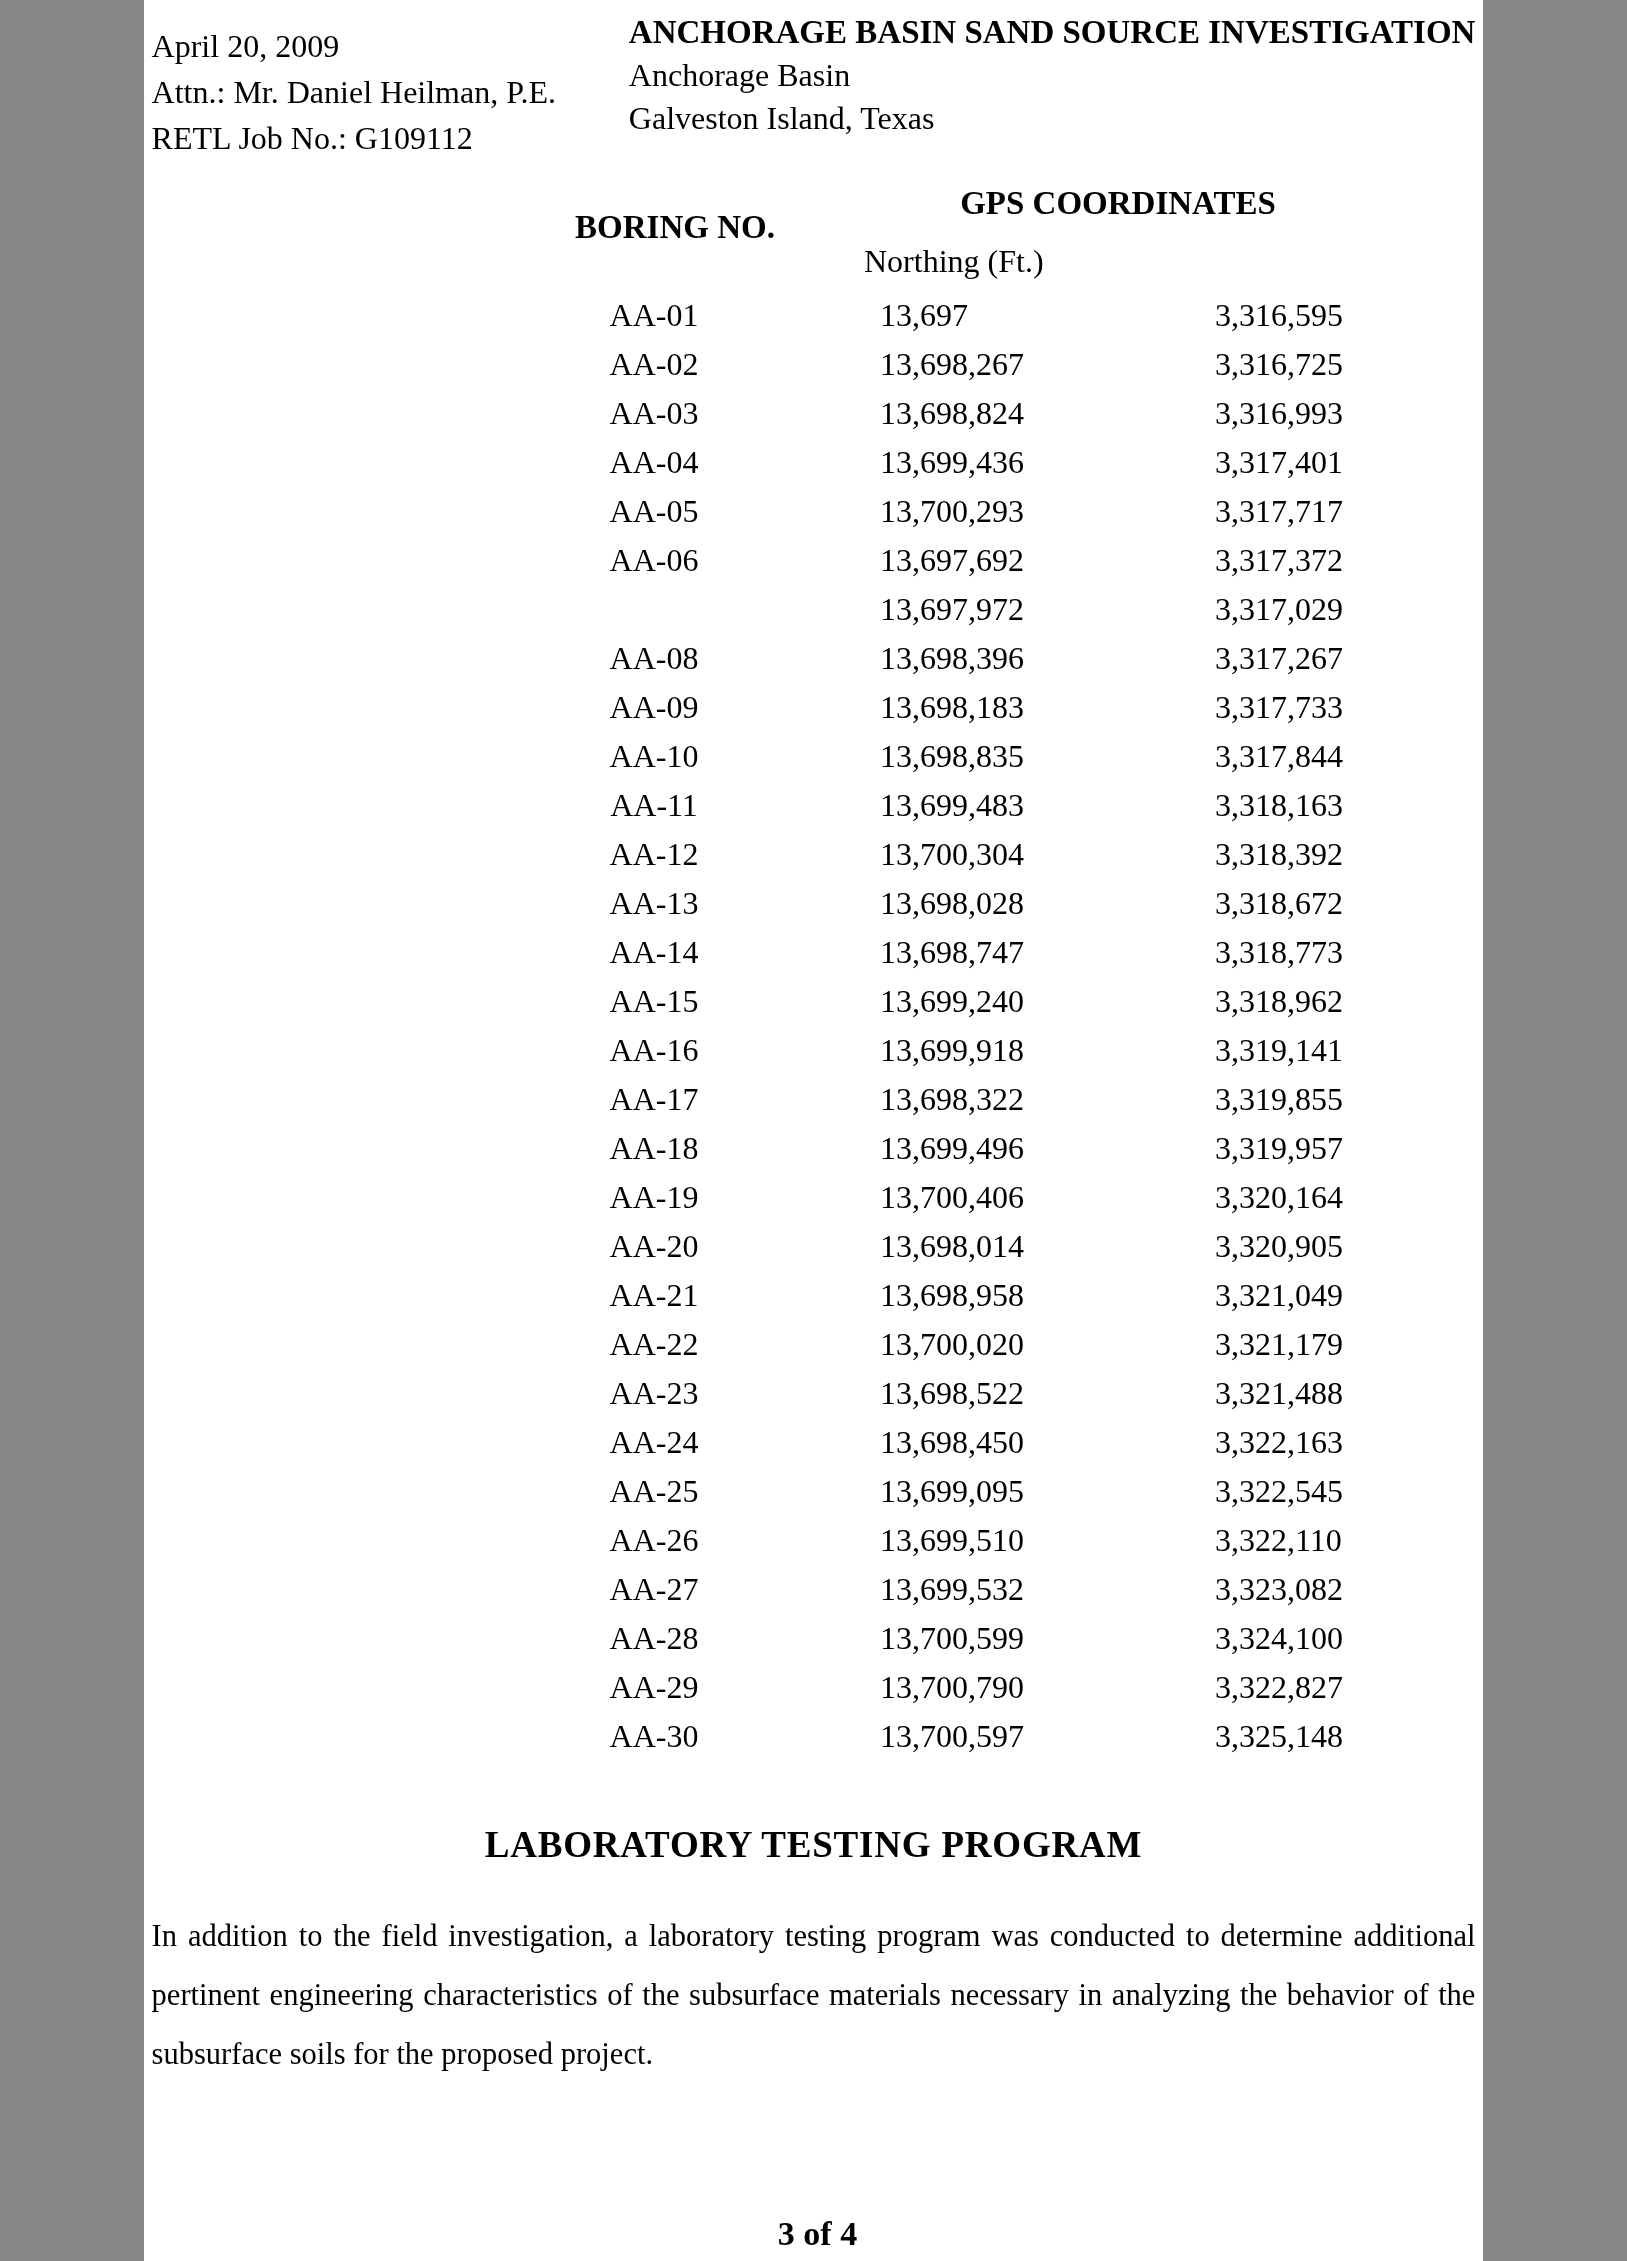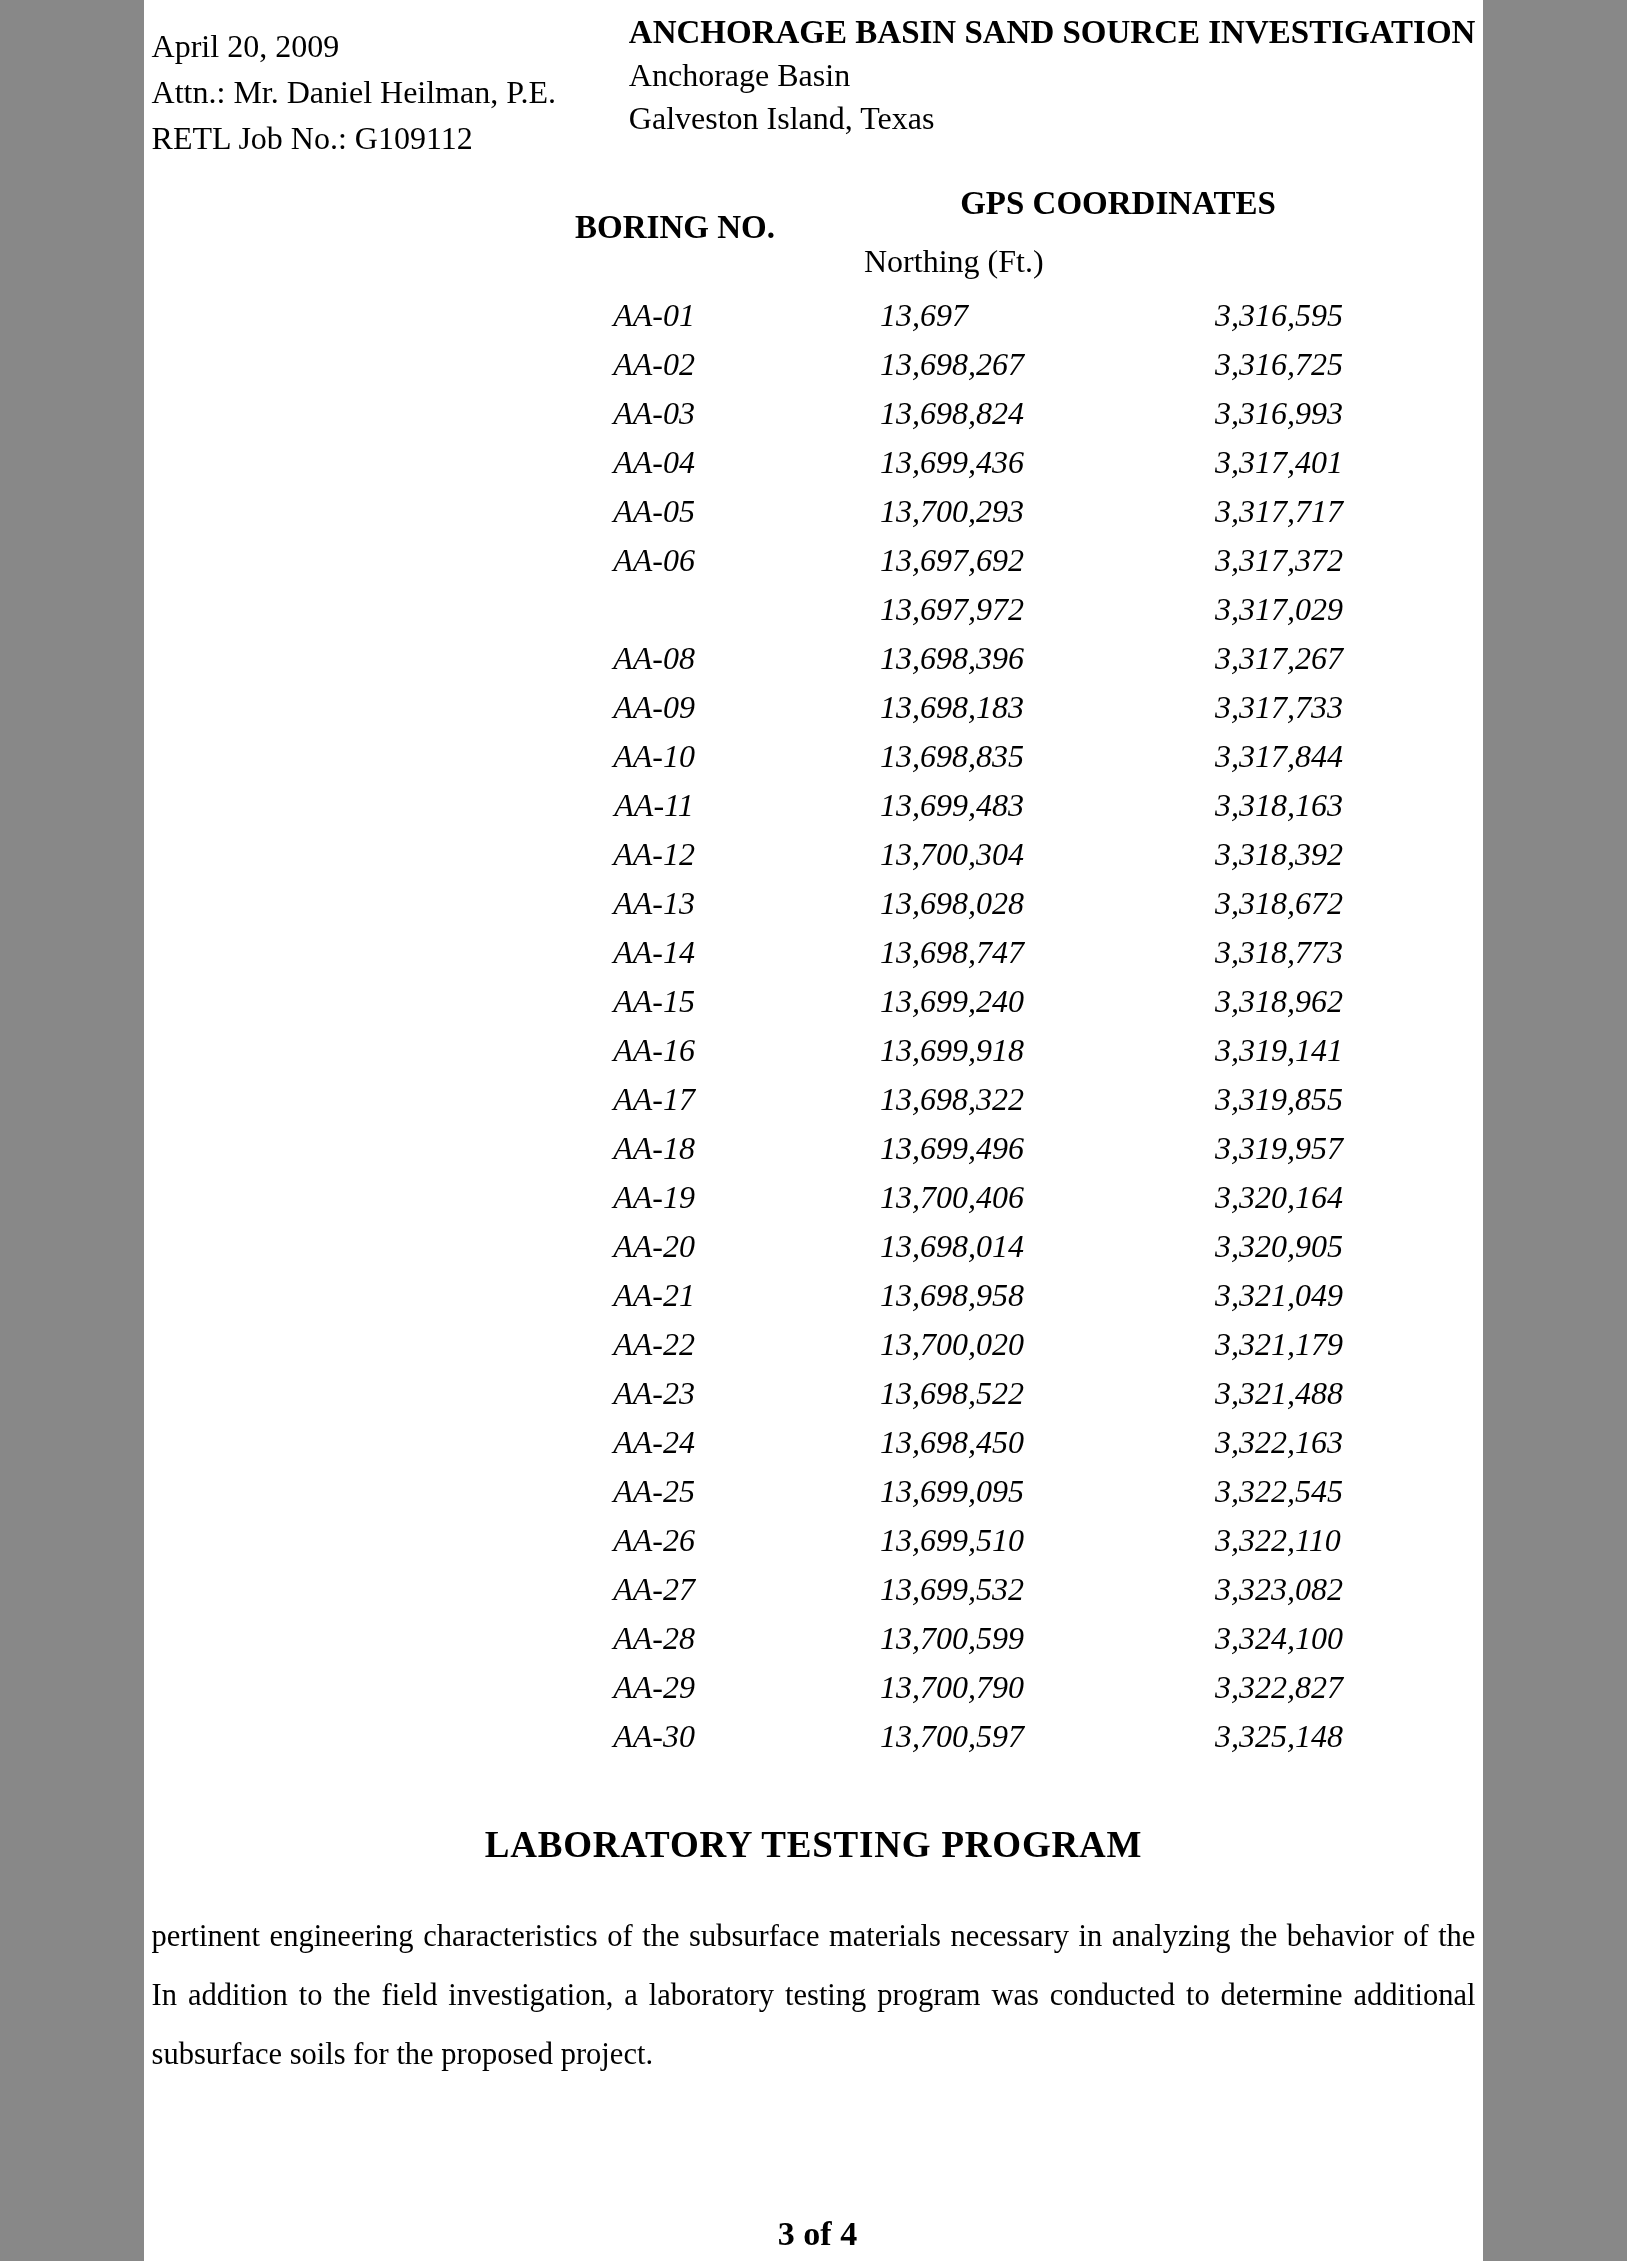--- a/index.html
+++ b/index.html
@@ -56,21 +56,21 @@
     font-weight: bold;
     font-size: 33px;
     white-space: nowrap;
   }
   .northing-header {
     position: absolute;
     left: 692px; top: 78px;
     font-size: 32px;
     white-space: nowrap;
   }
-  .table-rows { position: relative; font-style: italic; }
+  .table-rows { position: relative; }
   .trow { position: relative; height: 49px; }
   .trow .cell { position: absolute; top: 50%; transform: translateY(-50%); font-size: 32px; white-space: nowrap; }
   .cell.boring { left: 510px; transform: translate(-50%, -50%); }
   .cell.northing { left: 736px; }
   .cell.easting { left: 1071px; }
   
   .section-title {
     margin: 62px 0 0 0;
     text-align: center;
     font-weight: bold;
@@ -302,21 +302,21 @@
       <span class="cell boring">AA-30</span>
       <span class="cell northing">13,700,597</span>
       <span class="cell easting">3,325,148</span>
     </div>
   </div>
   </div>
 
   <h2 class="section-title">LABORATORY TESTING PROGRAM</h2>
 
   <div class="body-paragraph">
+    <div class="para-line">In addition to the field investigation, a laboratory testing program was conducted to determine additional</div>
     <div class="para-line">pertinent engineering characteristics of the subsurface materials necessary in analyzing the behavior of the</div>
-    <div class="para-line">In addition to the field investigation, a laboratory testing program was conducted to determine additional</div>
     <div class="para-line last-line">subsurface soils for the proposed project.</div>
   </div>
 
   <div class="page-footer">3 of 4</div>
 
 </div>
 
 
 </body></html>

